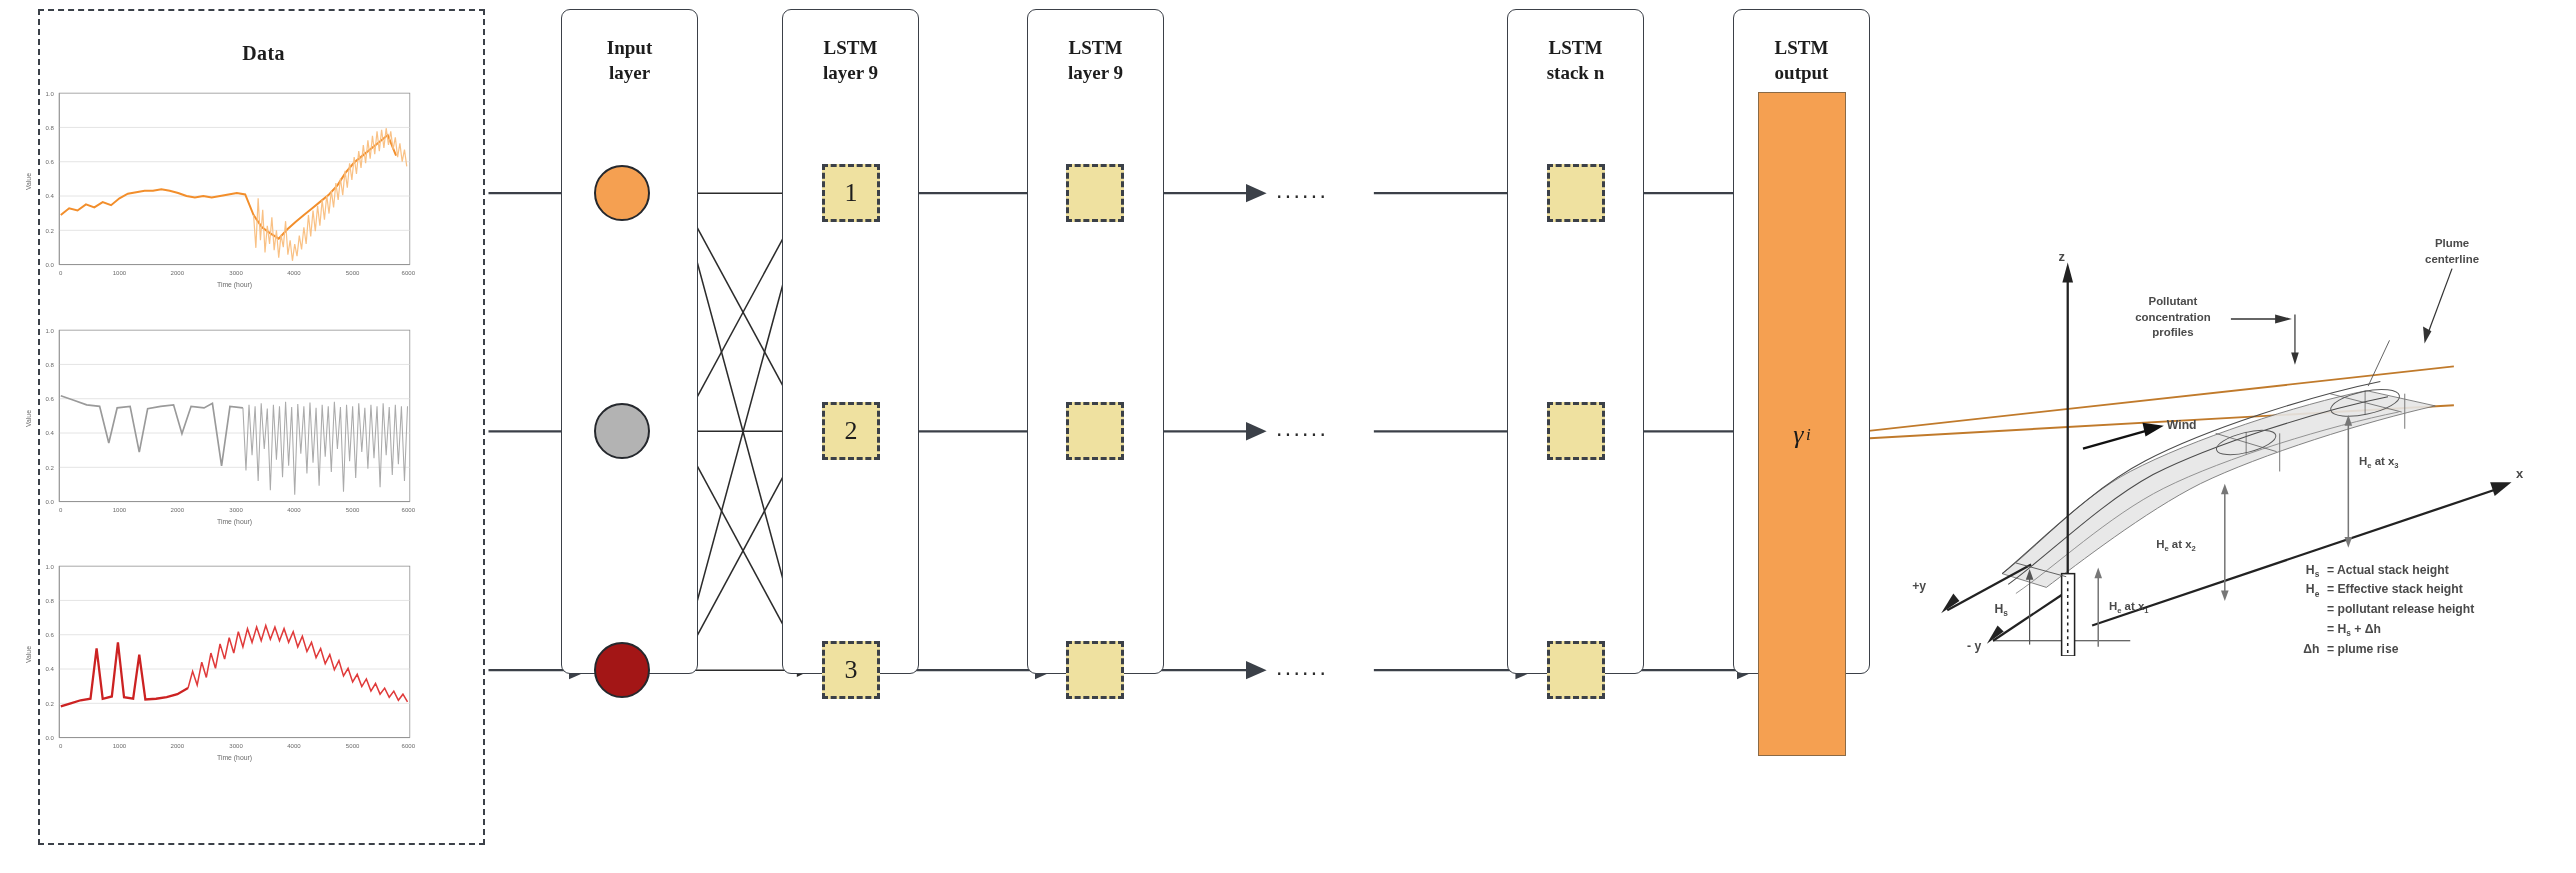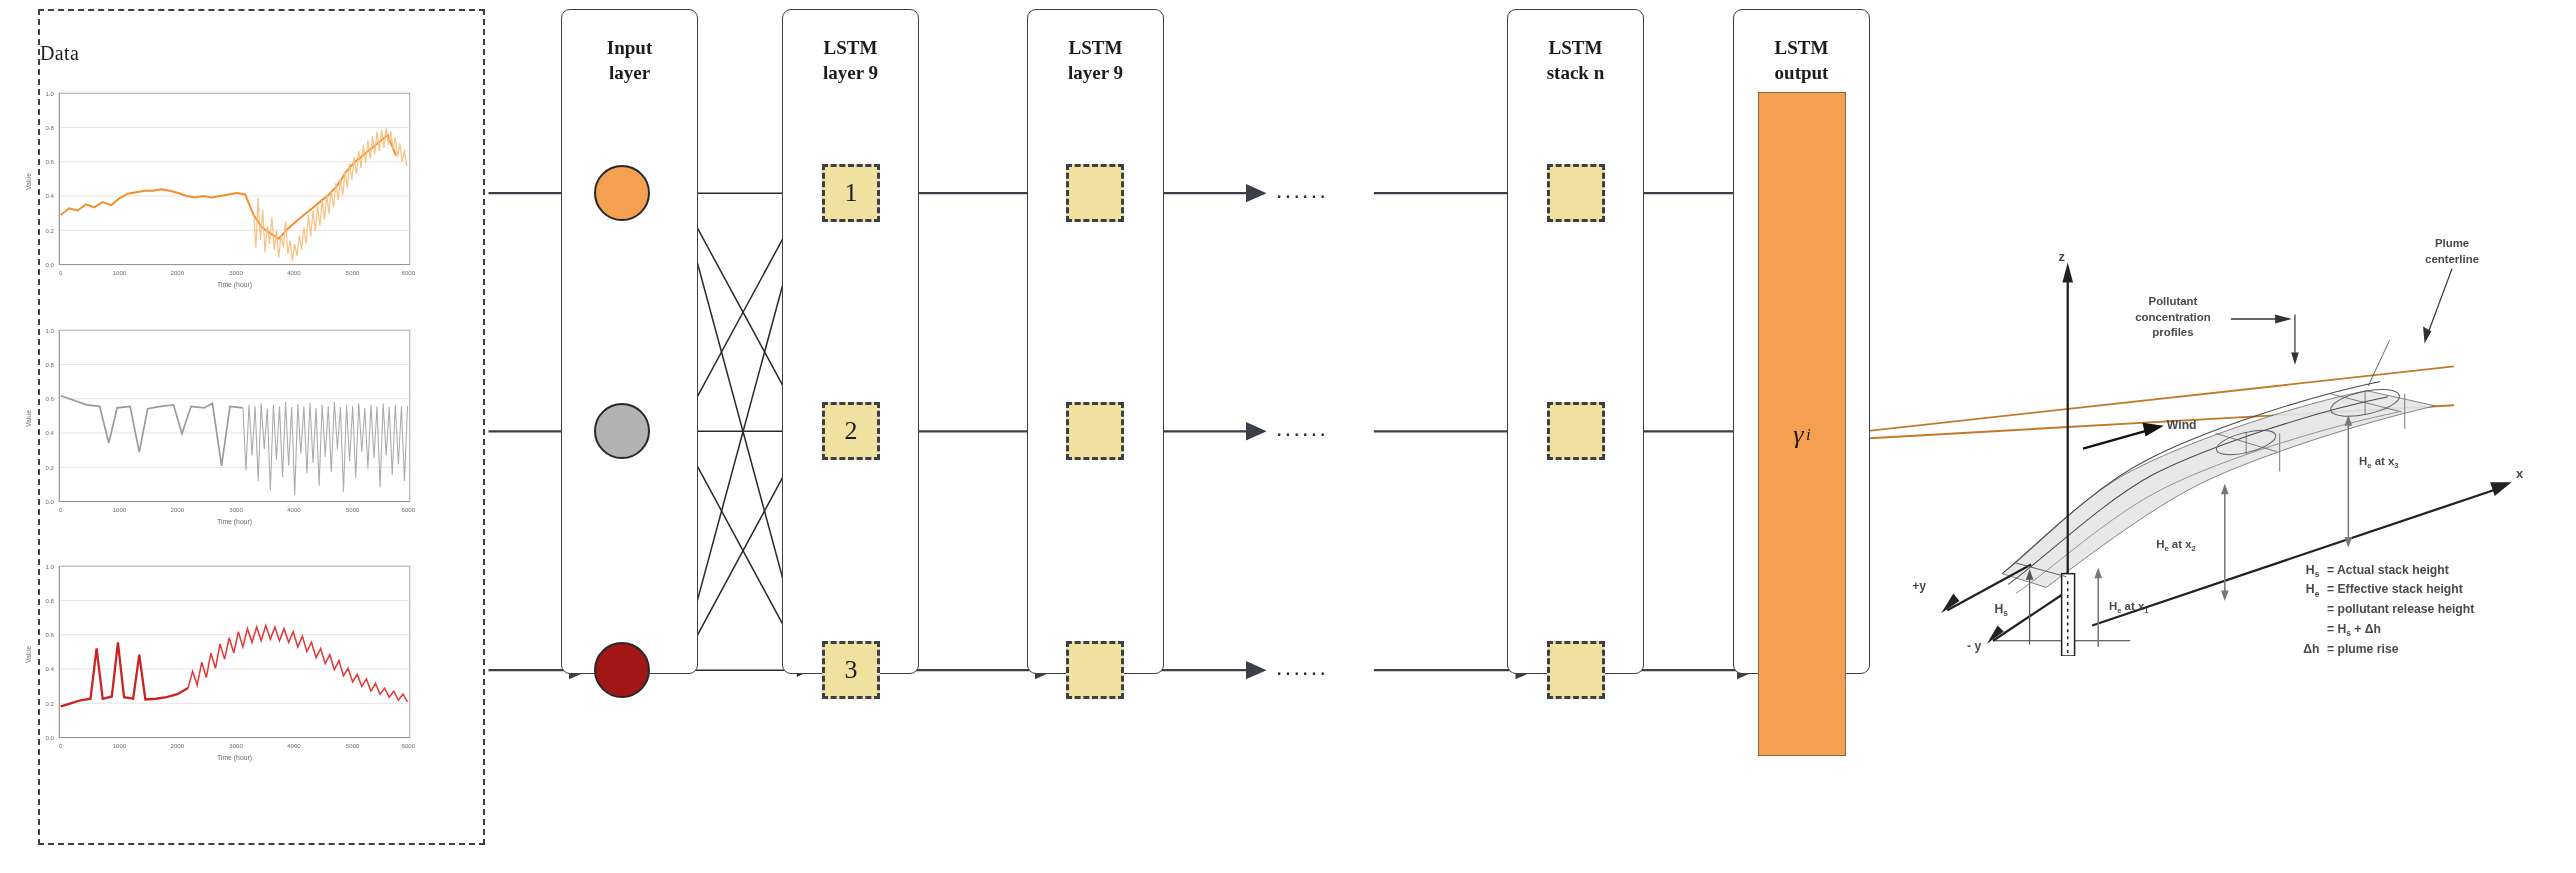--- a/index.html
+++ b/index.html
@@ -5,22 +5,22 @@
   html,body{margin:0;padding:0;background:#ffffff;}
   body{font-family:"Liberation Serif", serif;}
   #root{position:relative;width:2576px;height:874px;background:#ffffff;overflow:hidden;}
 
   
   .data-box{
     position:absolute;left:38px;top:9.2px;width:447px;height:836px;
     border:2.3px dashed #3b4048;box-sizing:border-box;background:#fff;
   }
   .data-title{
-    position:absolute;left:0;top:30.5px;width:447px;
-    font-family:"Liberation Serif",serif;font-weight:normal;font-size:20px;color:#1d1d1d;
+    position:absolute;left:0;top:30.5px;width:447px;text-align:center;
+    font-family:"Liberation Serif",serif;font-weight:bold;font-size:20px;color:#1d1d1d;
     letter-spacing:0.4px;
   }
 
   
   .mini-chart{position:absolute;left:17px;width:416px;height:221px;}
   .mc1{top:84px;}
   .mc2{top:321px;}
   .mc3{top:557px;}
   .mini-chart svg{display:block;}
 

